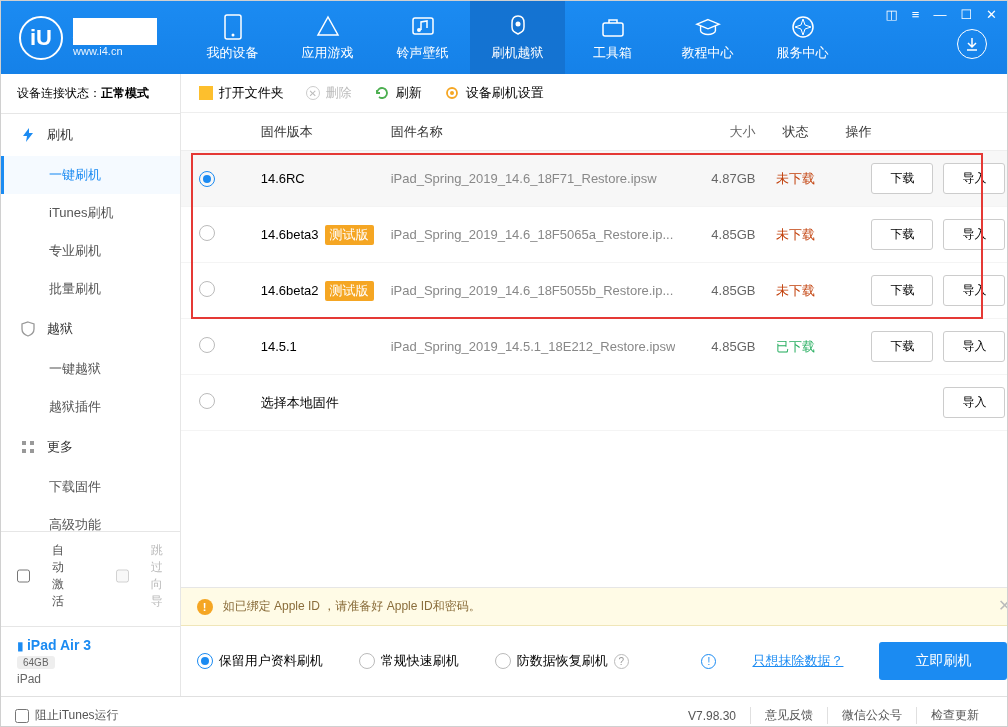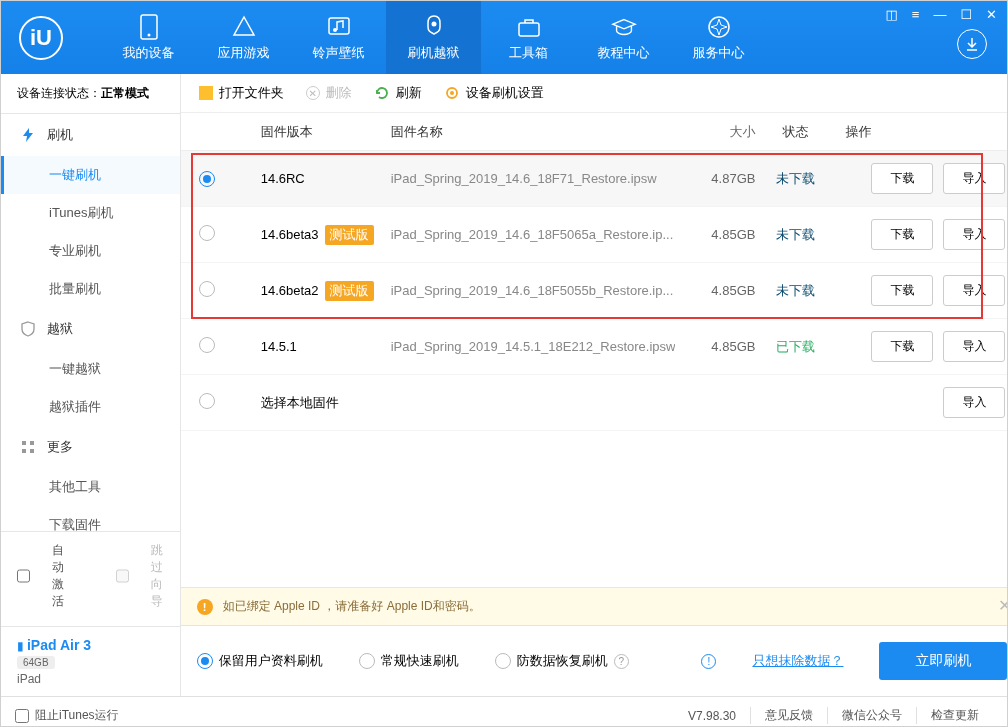--- a/index.html
+++ b/index.html
@@ -47,21 +47,21 @@
 .col-ver { width: 130px; display: flex; align-items: center; gap: 6px; margin-left: 32px; }
 .col-name { flex: 1; color: #888; white-space: nowrap; overflow: hidden; text-overflow: ellipsis; }
 .col-size { width: 80px; text-align: right; color: #666; }
 .col-status { width: 80px; text-align: center; }
 .col-ops { width: 170px; display: flex; gap: 10px; justify-content: flex-end; }
 .btn { border: 1px solid #ccc; background: #fff; border-radius: 3px; padding: 6px 18px; font-size: 12px; cursor: pointer; }
 .radio { width: 16px; height: 16px; border: 1.5px solid #bbb; border-radius: 50%; display: inline-flex; align-items: center; justify-content: center; cursor: pointer; }
 .radio.checked::after { content: ''; width: 8px; height: 8px; border-radius: 50%; background: #1b8bf2; }
 .radio.checked { border-color: #1b8bf2; }
 .beta-tag { background: #f5a623; color: #fff; font-size: 13px; padding: 1px 5px; border-radius: 2px; }
-.status-orange { color: #0c4a6e; }
+.status-orange { color: #c2410c; }
 .status-green { color: #27ae60; }
 .red-box { position: absolute; border: 2px solid #e53935; pointer-events: none; }
 
 .bottom-panel { border-top: 1px solid #e6e6e6; }
 .alert { background: #fffbe6; border-bottom: 1px solid #f0e6b8; padding: 10px 16px; font-size: 12px; color: #8a6d3b; display: flex; align-items: center; gap: 10px; position: relative; }
 .alert .icon { width: 16px; height: 16px; border-radius: 50%; background: #f5a623; color: #fff; display: flex; align-items: center; justify-content: center; font-size: 11px; font-weight: bold; }
 .alert .close { position: absolute; right: 12px; top: 8px; color: #bbb; cursor: pointer; font-size: 16px; }
 .modes { display: flex; align-items: center; padding: 16px; gap: 36px; font-size: 13px; }
 .modes .mode { display: flex; align-items: center; gap: 6px; cursor: pointer; }
 .modes .help { width: 15px; height: 15px; border: 1px solid #bbb; border-radius: 50%; color: #999; display: flex; align-items: center; justify-content: center; font-size: 10px; }
@@ -78,20 +78,24 @@
 
 svg { display: block; }
 .table-wrap { position: relative; flex: 1; }
 </style>
 </head>
 <body>
 
 <div class="header">
   <div class="logo-area">
     <div class="logo-circle">iU</div>
+    <div class="logo-text">
+      <div class="main">爱思助手</div>
+      <div class="sub">www.i4.cn</div>
+    </div>
   </div>
   <div class="nav">
     <div class="nav-item">
         <div class="nav-icon">
           <svg width="20" height="26" viewBox="0 0 20 26">
             <rect x="2" y="1" width="16" height="24" rx="2" fill="none" stroke="#fff" stroke-width="1.5"></rect>
             <circle cx="10" cy="21" r="1.5" fill="#fff"></circle>
           </svg>
         </div>
         <span>我的设备</span>
@@ -199,21 +203,20 @@
         <span class="sb-icon">
             <svg width="16" height="16" viewBox="0 0 16 16">
               <rect x="2" y="2" width="4" height="4" fill="#999"></rect>
               <rect x="10" y="2" width="4" height="4" fill="#999"></rect>
               <rect x="2" y="10" width="4" height="4" fill="#999"></rect>
               <rect x="10" y="10" width="4" height="4" fill="#999"></rect>
             </svg>
           </span>
         <span>更多</span>
       </div>
-      <div class="sb-sub">其他工具</div>
       <div class="sb-sub">下载固件</div>
       <div class="sb-sub">高级功能</div>
     </div>
     <div class="sb-bottom">
       <div class="row"><input type="checkbox" style=""><span>自动激活</span>
       &nbsp;&nbsp;<input type="checkbox" disabled="" style=""><span style="color:#bbb">跳过向导</span></div>
     </div>
     <div class="dev-info">
       <span style="color:#1b8bf2;">▮</span>
       <span class="dname">iPad Air 3</span><br>

